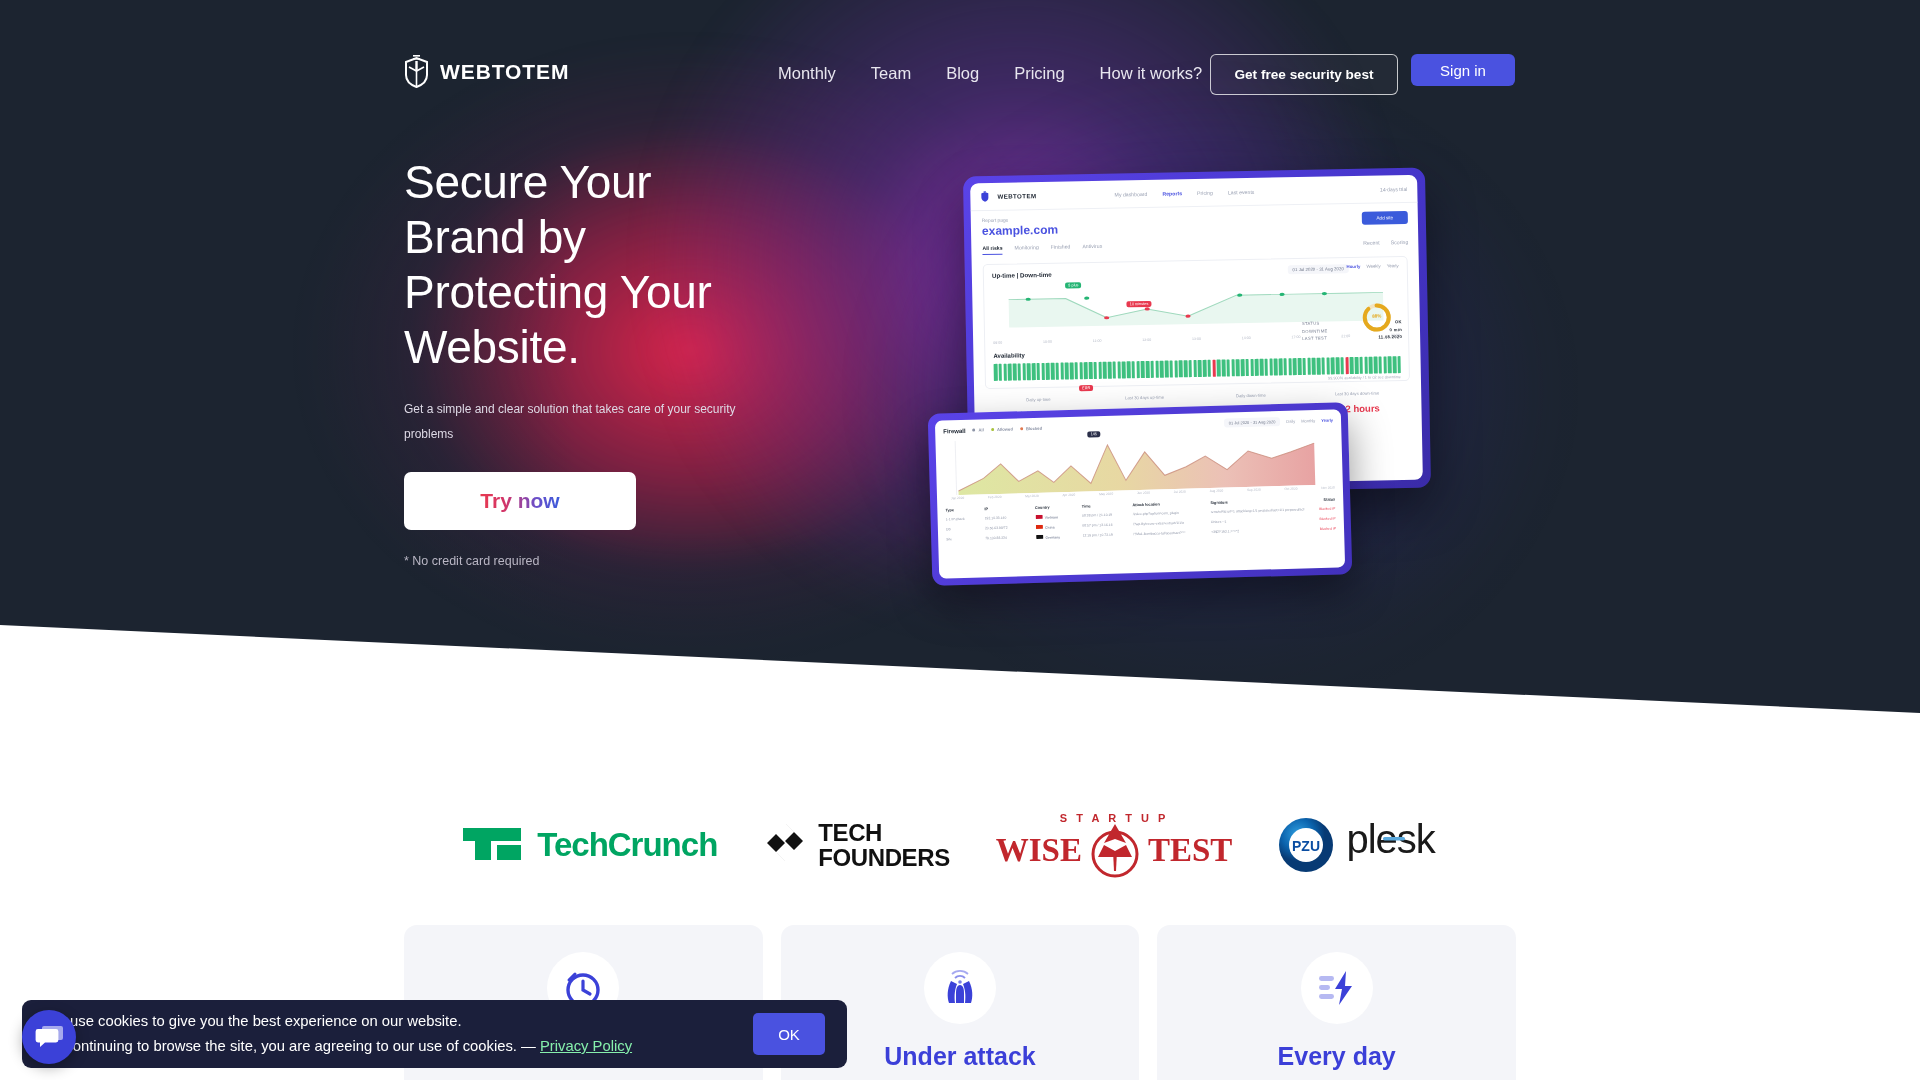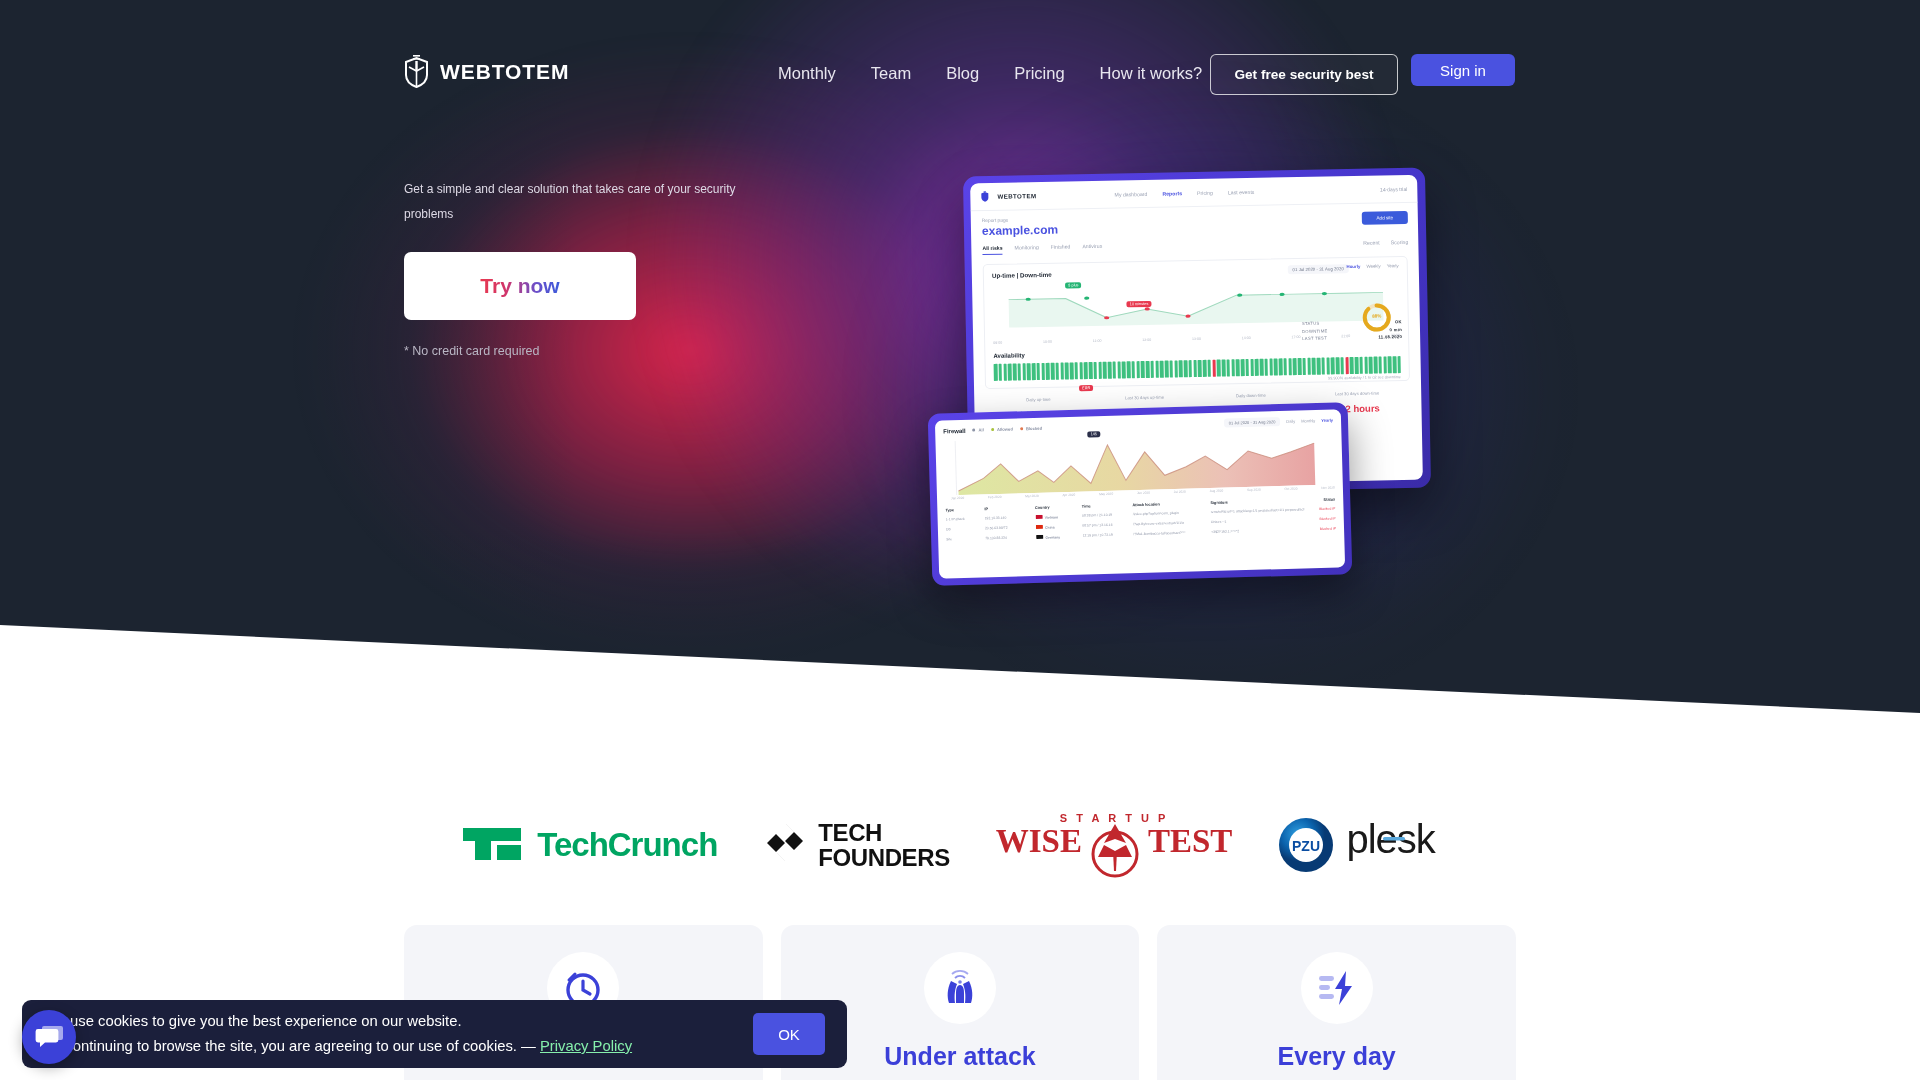--- a/index.html
+++ b/index.html
@@ -93,21 +93,21 @@
     color: #ffffff; font-size: 46px; line-height: 55px; font-weight: 400;
     letter-spacing: -0.3px;
   }
   .hero-sub {
     margin-top: 22px;
     color: #dedae6; font-size: 12px; line-height: 25px; font-weight: 400;
     width: 358px;
   }
   .btn-try {
     margin-top: 25px;
-    width: 232px; height: 68px;
+    width: 232px; height: 58px;
     background: #ffffff; border-radius: 7px;
     display: flex; align-items: center; justify-content: center;
     cursor: pointer;
   }
   .btn-try span {
     font-size: 21px; font-weight: 700;
     background: linear-gradient(90deg, #e8394f 0%, #d1356a 32%, #6b4fc9 70%, #3b5bdb 100%);
     -webkit-background-clip: text; background-clip: text; color: transparent;
   }
   .hero-note {
@@ -303,20 +303,26 @@
     <a class="nav-link">Blog</a>
     <a class="nav-link">Pricing</a>
     <a class="nav-link">How it works?</a>
   </div>
 
   <div class="btn-outline">Get free security best</div>
   <div class="btn-signin">Sign in</div>
 </div>
 
 <div class="hero-copy">
+  <div class="hero-title">
+    <div>Secure Your</div>
+    <div>Brand by</div>
+    <div>Protecting Your</div>
+    <div>Website.</div>
+  </div>
   <div class="hero-sub">Get a simple and clear solution that takes care of your security problems</div>
   <div class="btn-try">
     <span>Try now</span>
   </div>
   <div class="hero-note">* No credit card required</div>
 </div>
 
 <div class="mock-wrap">
 
   <div class="mock-laptop">
@@ -643,21 +649,21 @@
       <path d="M22 41 L4 23 L13 14 L22 23 L13 32 Z" fill="#111"></path>
     </svg>
     <div class="tf-text">
       <div>TECH</div>
       <div>FOUNDERS</div>
     </div>
   </div>
 
   <div class="logo-item swg">
     <div style="font-size:11px;letter-spacing:3px;color:#c1272d;font-weight:700">S T A R T U P</div>
-    <div style="display:flex;align-items:flex-start;gap:4px;margin-top:-1px">
+    <div style="display:flex;align-items:center;gap:4px;margin-top:-1px">
       <span style="font-size:33px;font-weight:700;color:#c1272d;font-family:'Liberation Serif',serif">WISE</span>
       <svg width="58" height="56" viewBox="0 0 58 56">
         <circle cx="29" cy="31" r="22" fill="none" stroke="#c1272d" stroke-width="3"></circle>
         <path d="M29 1 L40 20 L29 16 L18 20 Z" fill="#c1272d"></path>
         <path d="M18 22 L29 28 L40 22 L46 34 L29 34 L12 34 Z" fill="#c1272d"></path>
         <path d="M27 28 L31 28 L30 48 L28 48 Z" fill="#c1272d"></path>
       </svg>
       <span style="font-size:33px;font-weight:700;color:#c1272d;font-family:'Liberation Serif',serif">TEST</span>
     </div>
   </div>

